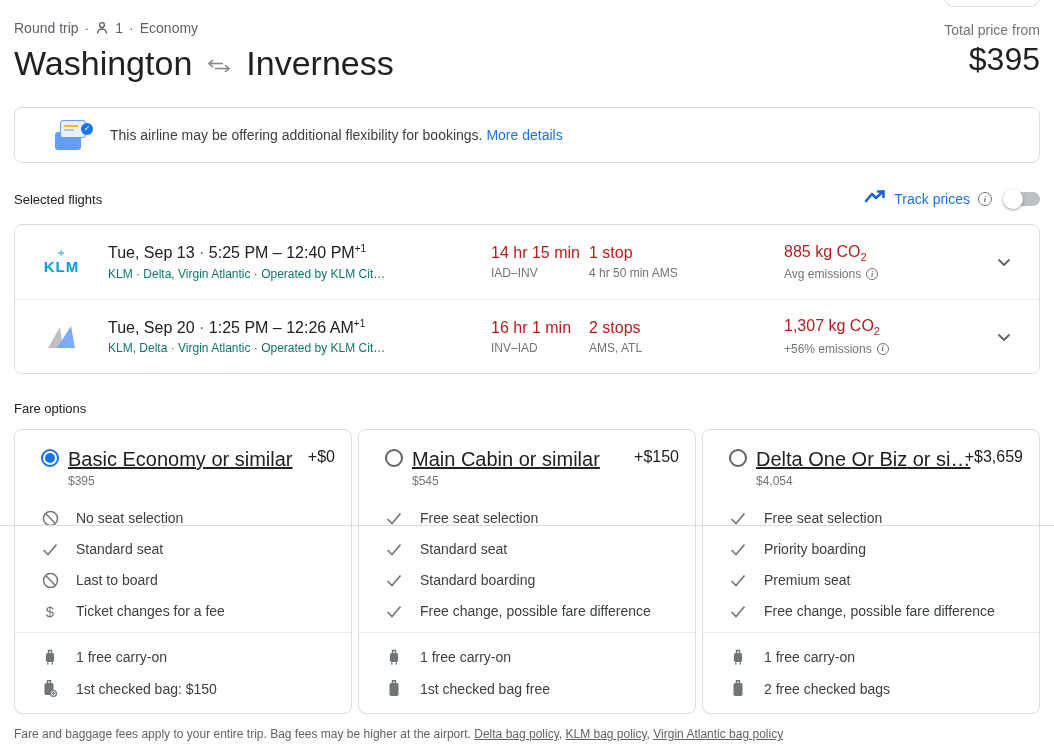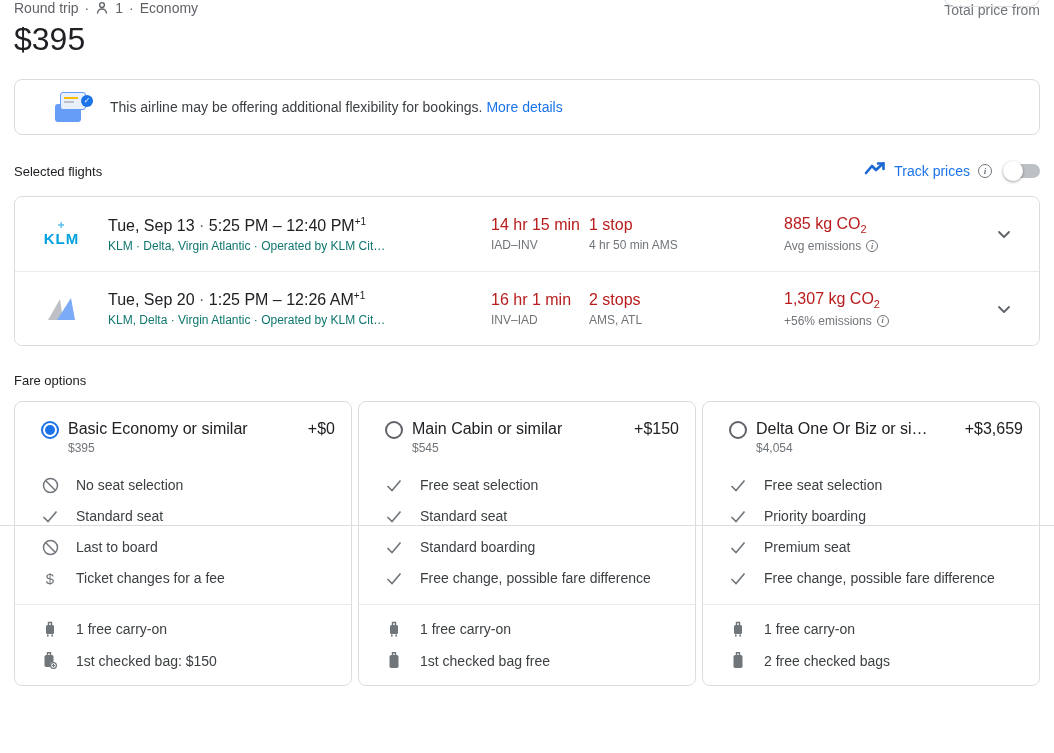--- a/index.html
+++ b/index.html
@@ -1,18 +1,18 @@
 <!DOCTYPE html>
 <html><head>
 <meta charset="utf-8">
 <style>
   * { margin:0; padding:0; box-sizing:border-box; }
   html,body { width:1054px; height:753px; background:#fff; overflow:hidden;
     font-family:"Liberation Sans","DejaVu Sans",sans-serif; color:#202124; }
-  .page { position:relative; width:1054px; height:531px; padding:0 14px 0; }
+  .page { position:relative; width:1054px; height:531px; padding:20px 14px 0; }
 
   
   .partial-btn { position:absolute; top:-4px; right:14px; width:96px; height:11px;
     border:1px solid #dadce0; border-radius:0 0 10px 10px; border-top:none; }
 
   
   .hdr-top { display:flex; justify-content:space-between; align-items:flex-start; }
   .crumbs { display:flex; align-items:center; gap:6px; font-size:14px; color:#5f6368; }
   .crumbs .dot { color:#5f6368; }
   .person-icon svg { display:block; }
@@ -71,21 +71,21 @@
   
   .fare-grid { display:grid; grid-template-columns:repeat(3,1fr); gap:6px; margin-top:13px; }
   .fare-card { border:1px solid #dadce0; border-radius:8px; height:285px; display:flex;
     flex-direction:column; overflow:hidden; }
   .fc-head { display:flex; align-items:flex-start; padding:18px 16px 0 26px; cursor:pointer; }
   .radio { width:18px; height:18px; border-radius:50%; border:2px solid #5f6368; flex:none; margin-top:1px;
     display:flex; align-items:center; justify-content:center; }
   .radio.selected { border-color:#1a73e8; }
   .radio.selected::after { content:""; width:10px; height:10px; border-radius:50%; background:#1a73e8; }
   .fc-title-wrap { margin-left:9px; flex:1; min-width:0; }
-  .fc-title { font-size:16px; white-space:nowrap; }
+  .fc-title { font-size:20px; white-space:nowrap;text-decoration:underline; }
   .fc-title .name { font-weight:500; }
   .fc-price-sub { font-size:12px; color:#70757a; margin-top:3px; }
   .fc-delta { font-size:16px; font-weight:500; white-space:nowrap; margin-left:8px; }
   .fc-features { padding:20px 16px 0 26px; flex:1; }
   .feat { display:flex; align-items:center; gap:17px; margin-bottom:11px; height:20px; }
   .feat-icon { width:18px; display:flex; justify-content:center; flex:none; color:#70757a; }
   .feat-text { font-size:14px; color:#3c4043; white-space:nowrap; }
   .dollar-glyph { font-size:15px; color:#70757a; font-weight:400; }
   .fc-baggage { border-top:1px solid #e8eaed; padding:13px 16px 0 26px; height:81px; }
   .bag-row { display:flex; align-items:center; gap:17px; margin-bottom:11px; height:21px; }
@@ -112,20 +112,32 @@
           </svg>
       </span>
       <span>1</span>
       <span class="dot">·</span>
       <span>Economy</span>
     </div>
     <div class="total-label">Total price from</div>
   </div>
 
   <div class="hdr-main">
+    <div class="route-title">
+      <span>Washington</span>
+      <span class="swap-icon">
+        <svg width="26" height="22" viewBox="0 0 26 22">
+            <path d="M7 5 L3 8.5 L7 12" fill="none" stroke="#80868b" stroke-width="1.6"></path>
+            <path d="M3.5 8.5 H17" stroke="#80868b" stroke-width="1.6"></path>
+            <path d="M19 10 L23 13.5 L19 17" fill="none" stroke="#80868b" stroke-width="1.6"></path>
+            <path d="M9 13.5 H22.5" stroke="#80868b" stroke-width="1.6"></path>
+          </svg>
+      </span>
+      <span>Inverness</span>
+    </div>
     <div class="total-price">$395</div>
   </div>
 
   <div class="banner">
     <span class="banner-icon">
       <span class="card-back"></span>
       <span class="card-front">
           <span class="line1"></span>
           <span class="line2"></span>
         </span>
@@ -431,15 +443,18 @@
                 <path d="M5.5 4 V1.8 H8.5 V4" fill="none" stroke="#70757a" stroke-width="1.4"></path>
               </svg>
             </span>
           <span class="feat-text">2 free checked bags</span>
         </div>
       </div>
     </div>
 
   </div>
 
+  <div class="footer">
+    <span>Fare and baggage fees apply to your entire trip. Bag fees may be higher at the airport. </span><a href="#">Delta bag policy</a><span>, </span><a href="#">KLM bag policy</a><span>, </span><a href="#">Virgin Atlantic bag policy</a>
+  </div>
 
   <div class="bottom-line"></div>
 </div>
 
 </body></html>

